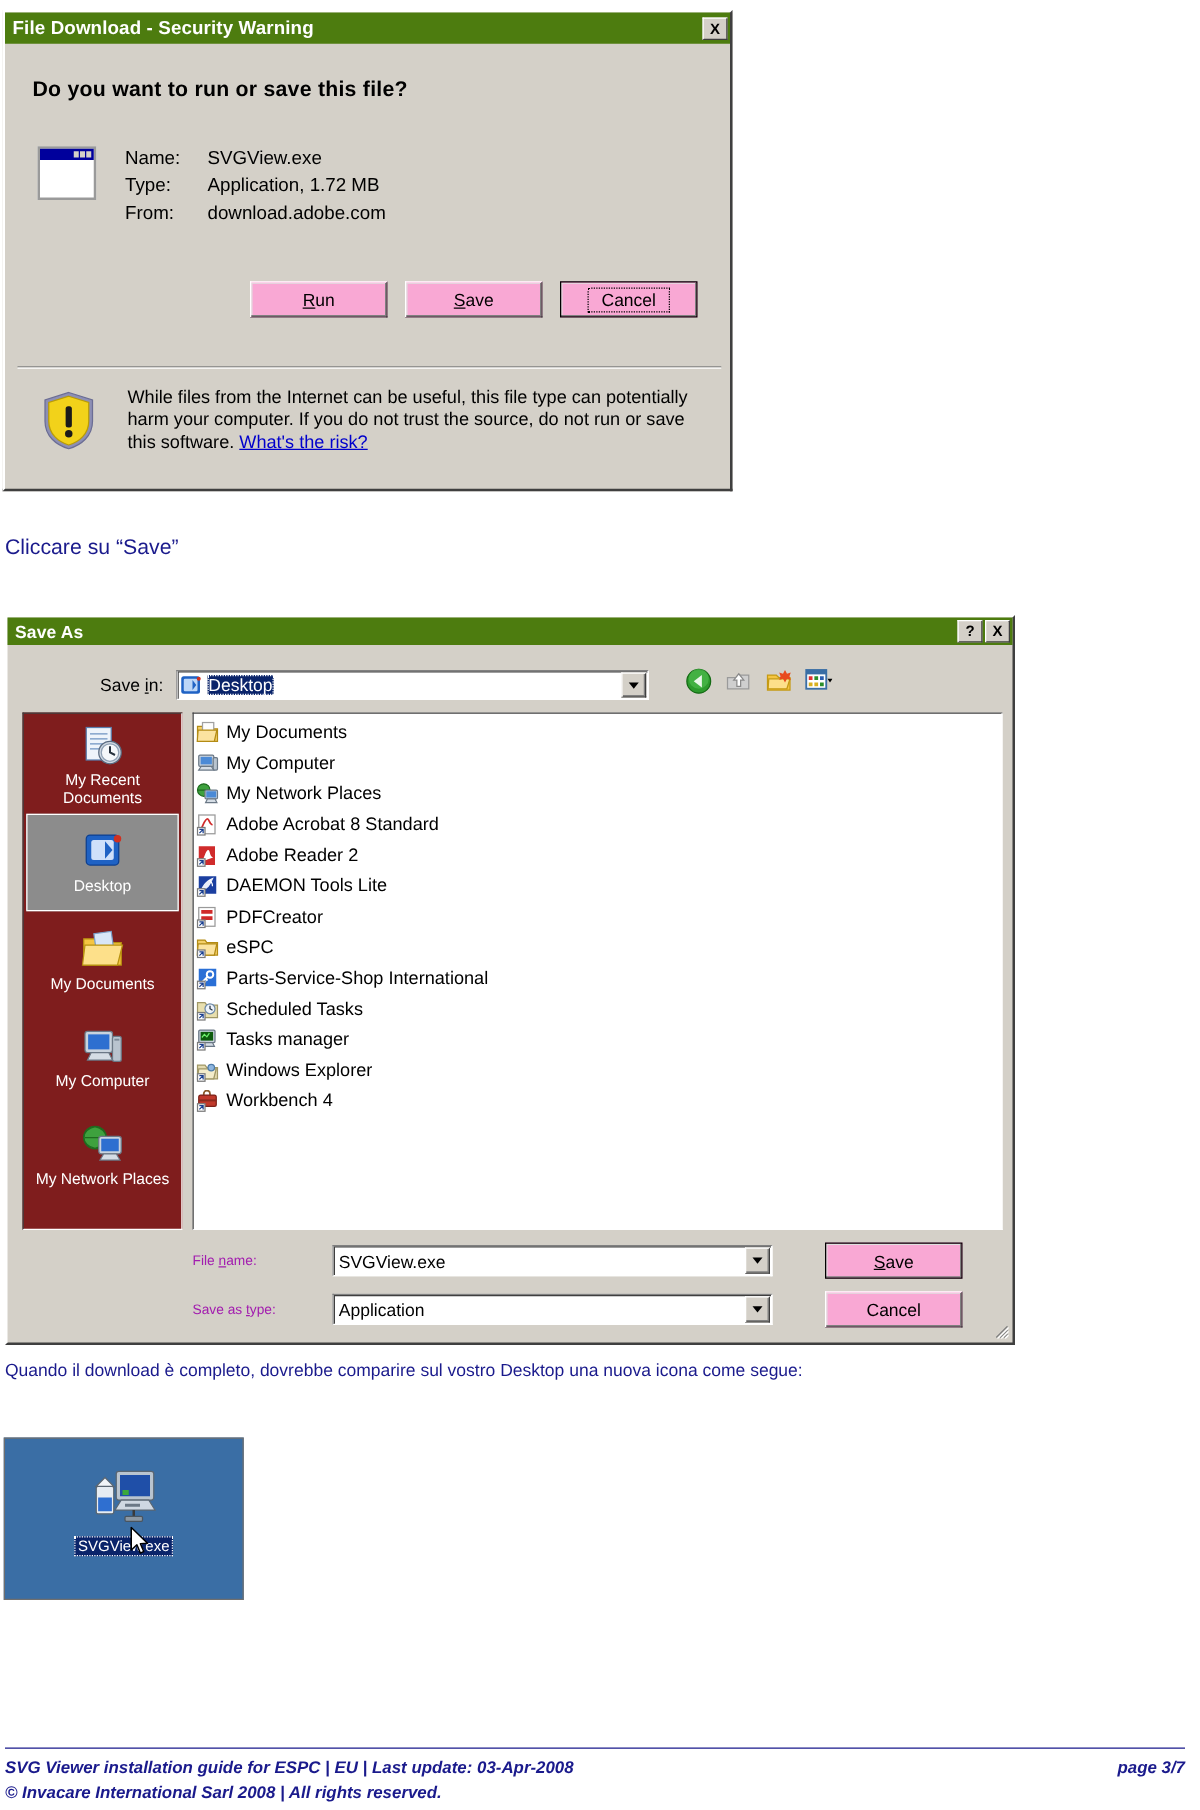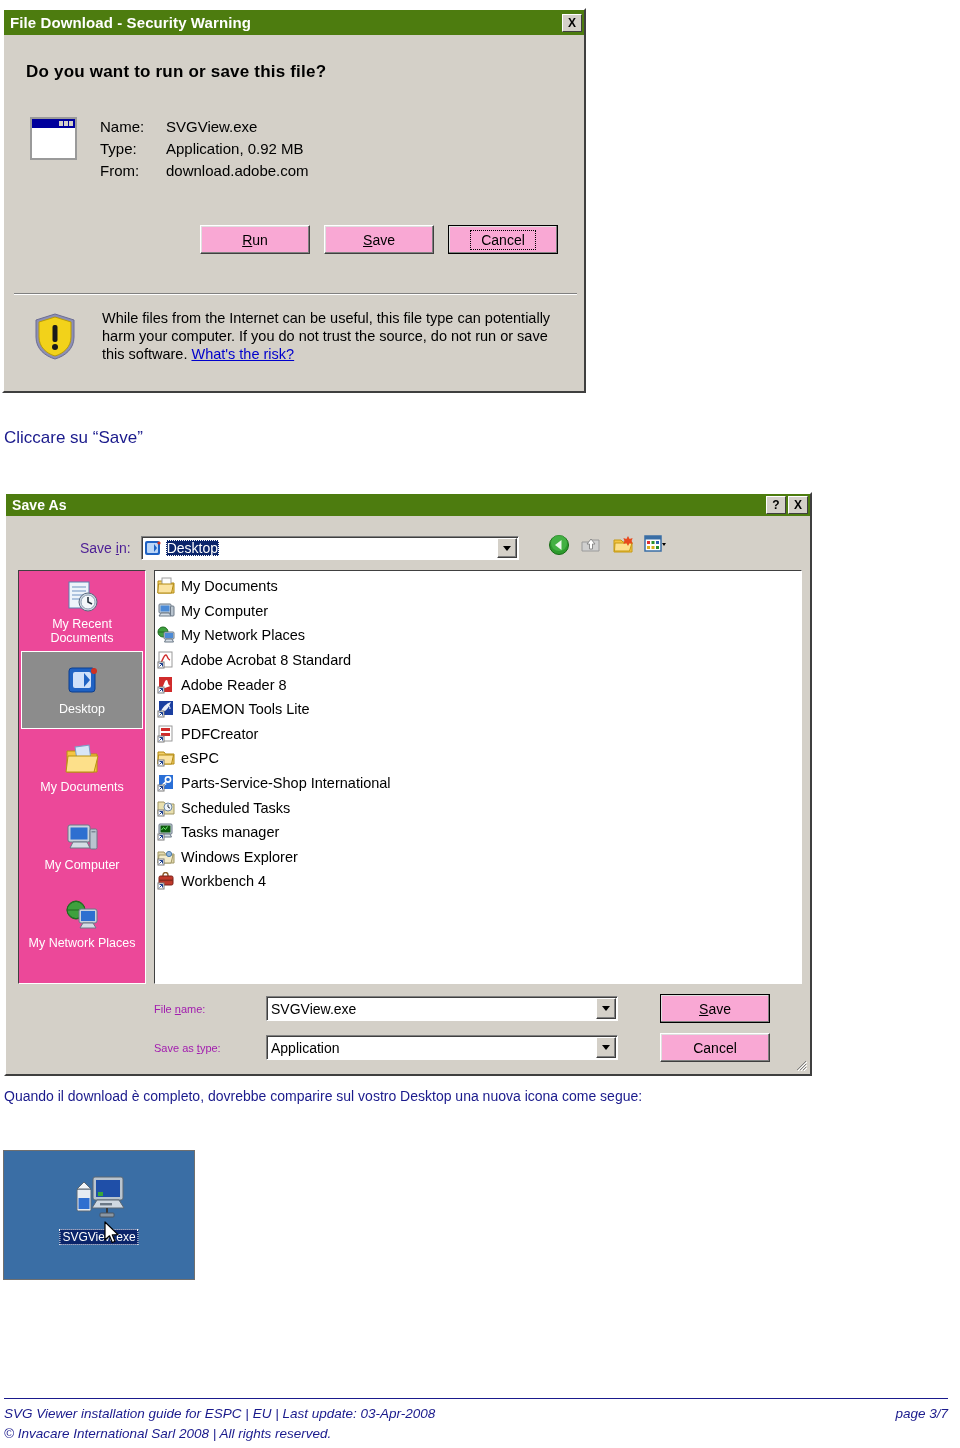--- a/index.html
+++ b/index.html
@@ -220,21 +220,21 @@
   }
   #dlg-saveas .titlebar { height: 22px; }
   #dlg-saveas .titlebar .title { font-size: 14px; }
 
   .sa-savein {
     position: absolute;
     left: 74px; top: 42px;
     display: flex;
     align-items: center;
   }
-  .sa-savein .lbl { font-size: 14px; color: #4c1d95; margin-right: 10px; }
+  .sa-savein .lbl { font-size: 14px; color: #000000; margin-right: 10px; }
   .sa-combo {
     width: 378px; height: 24px;
     position: relative;
     padding-left: 2px;
   }
   .sa-combo .deskicon {
     width: 17px; height: 16px;
     margin-right: 5px;
     flex: none;
   }
@@ -252,21 +252,21 @@
     display: flex;
     align-items: center;
     gap: 10px;
   }
   .sa-toolbar .ticon { width: 22px; height: 22px; }
 
   .sa-places {
     position: absolute;
     left: 12px; top: 76px;
     width: 128px; height: 414px;
-    background: #ec4899;
+    background: #7f1d1d;
     border-top: 1px solid #404040;
     border-left: 1px solid #404040;
     border-right: 1px solid #ffffff;
     border-bottom: 1px solid #ffffff;
     box-sizing: border-box;
     padding: 2px;
   }
   .place {
     height: 78px;
     display: flex;
@@ -376,21 +376,21 @@
     width: 944px;
     border-top: 1px solid #1a1a8c;
   }
   .footer {
     position: absolute;
     left: 4px; top: 1404px;
     width: 944px;
     color: #1a1a8c;
     font-size: 13.5px;
     font-style: italic;
-    font-weight: normal;
+    font-weight: bold;
     line-height: 20px;
   }
   .footer .line { display: flex; justify-content: space-between; }
   .footer .pg { font-style: italic; }
 </style>
 </head>
 <body>
 
 <div class="win" id="dlg-download">
   <div class="titlebar">
@@ -408,21 +408,21 @@
       </div>
   </div>
 
   <div class="dl-rows">
     <div class="row">
       <span class="lbl">Name:</span>
       <span class="val">SVGView.exe</span>
     </div>
     <div class="row">
       <span class="lbl">Type:</span>
-      <span class="val">Application, 0.92 MB</span>
+      <span class="val">Application, 1.72 MB</span>
     </div>
     <div class="row">
       <span class="lbl">From:</span>
       <span class="val">download.adobe.com</span>
     </div>
   </div>
 
   <div class="dl-buttons">
     <div class="btn">
         <span><span class="u">R</span>un</span>
@@ -594,21 +594,21 @@
         </svg>
       <span>Adobe Acrobat 8 Standard</span>
     </div>
     <div class="li">
       <svg class="ico" viewBox="0 0 18 18">
           <rect x="2" y="1" width="13" height="15" fill="#d02b2b"></rect>
           <path d="M5 13 c2-5 3-9 4.5-9 c1.8 0 .8 5 4 6" fill="#ffffff"></path>
           <rect x="1" y="11" width="6" height="6" fill="#ffffff" stroke="#7a7a7a"></rect>
           <path d="M2.5 15.5 L5.5 12.5 M2.5 12.5 h3 v3" stroke="#1a3f8f" fill="none"></path>
         </svg>
-      <span>Adobe Reader 8</span>
+      <span>Adobe Reader 2</span>
     </div>
     <div class="li">
       <svg class="ico" viewBox="0 0 18 18">
           <rect x="2" y="1" width="14" height="14" fill="#1b3fa0"></rect>
           <path d="M4 11 c3-6 7-8 10-9 c-2 4 -3 7 -6 9 Z" fill="#eaeef9"></path>
           <path d="M10 4 c2 1 3 3 3 5" stroke="#ffffff" fill="none"></path>
           <rect x="1" y="11" width="6" height="6" fill="#ffffff" stroke="#7a7a7a"></rect>
           <path d="M2.5 15.5 L5.5 12.5 M2.5 12.5 h3 v3" stroke="#1a3f8f" fill="none"></path>
         </svg>
       <span>DAEMON Tools Lite</span>

